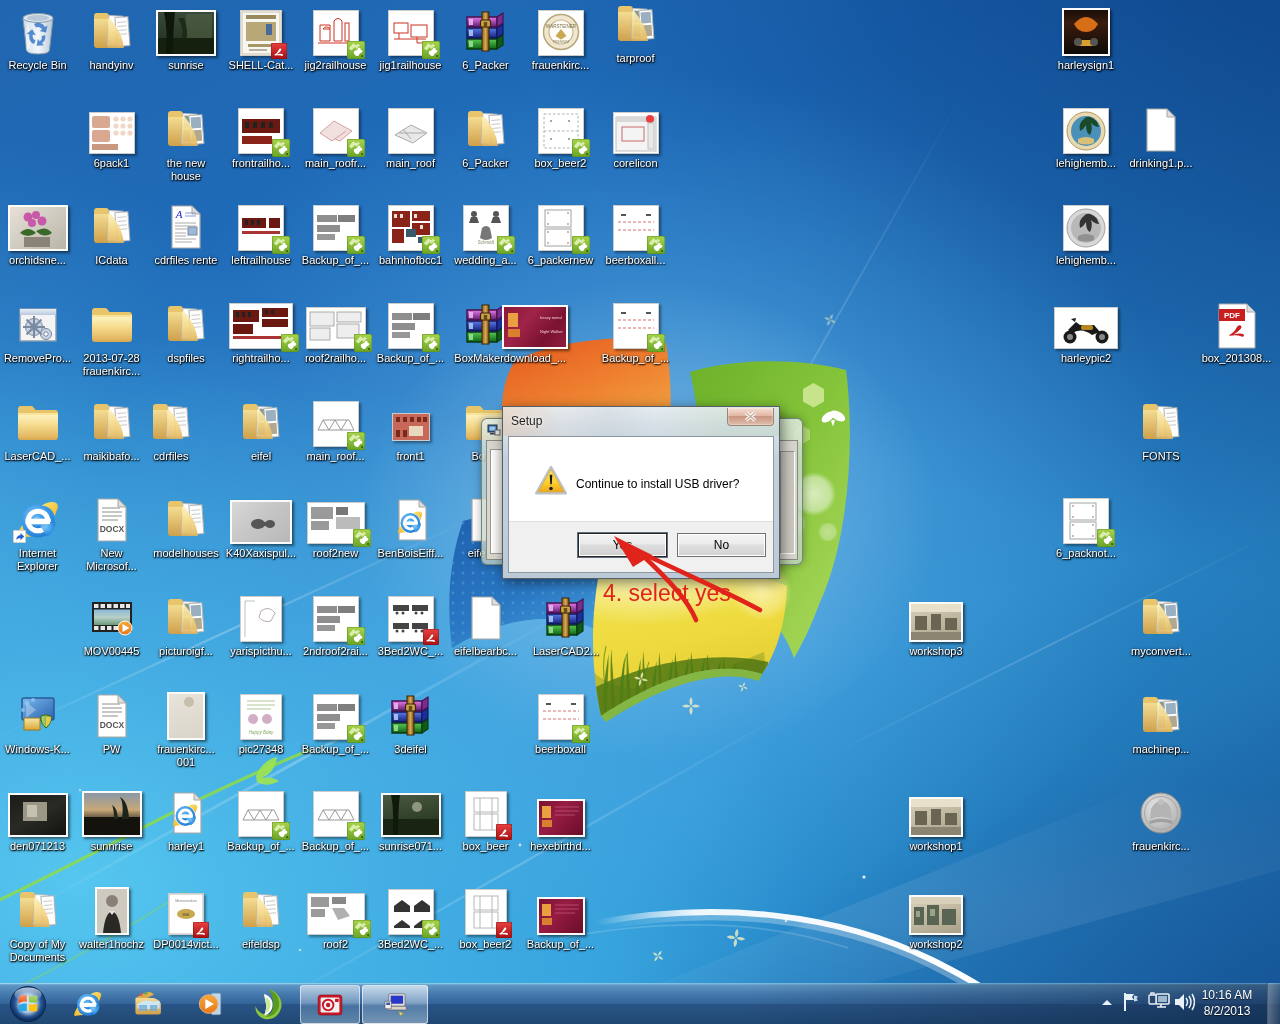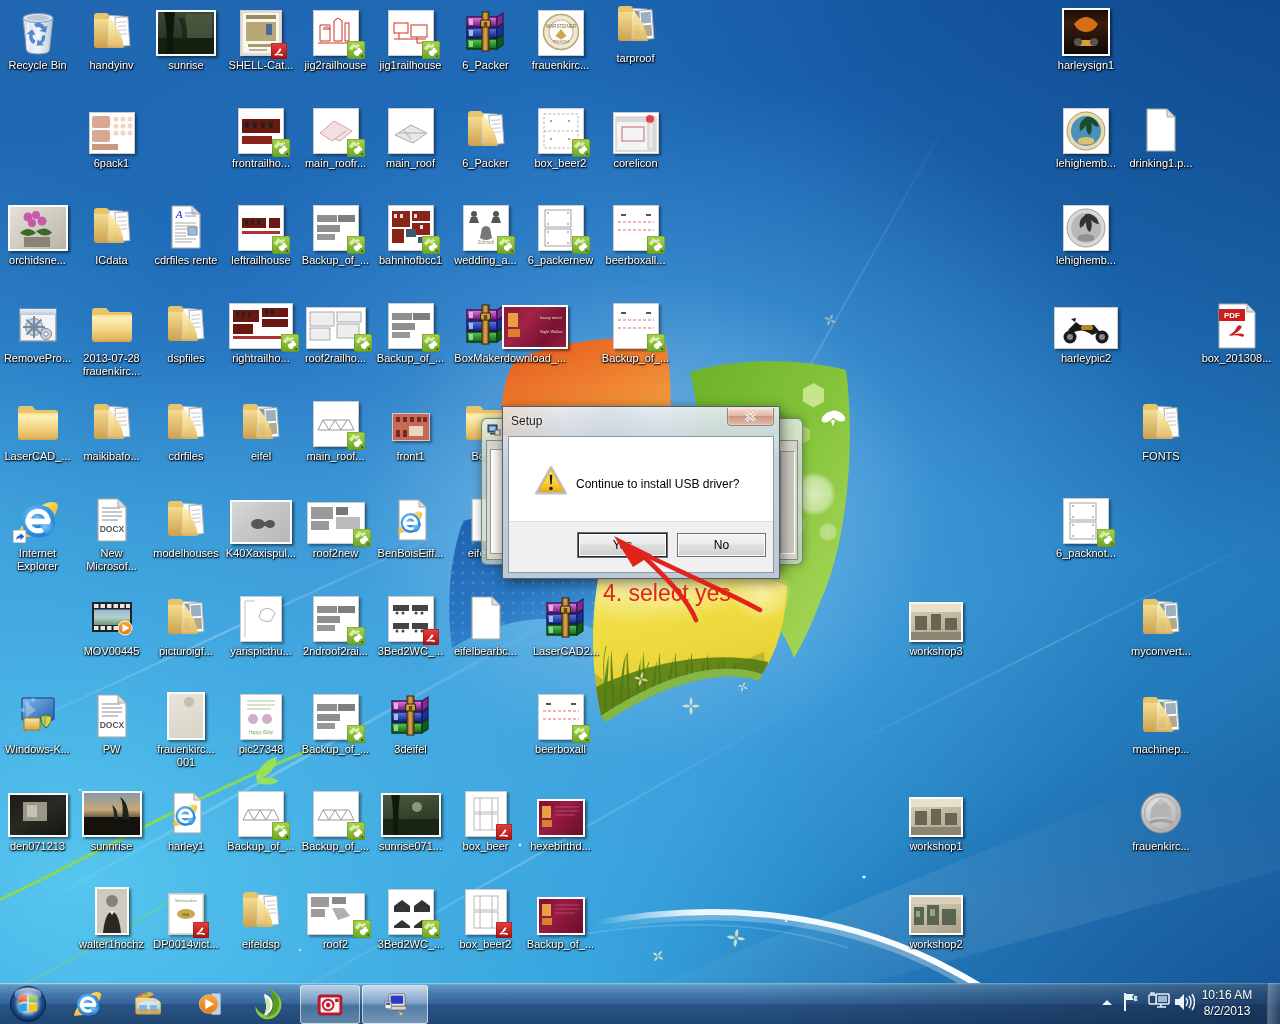--- a/index.html
+++ b/index.html
@@ -680,20 +680,28 @@
                 <circle cx="33" cy="20" r="2.6"></circle>
                 <circle cx="40" cy="20" r="2.6"></circle>
               </g>
               <rect x="2" y="31" width="26" height="6" fill="#c89880"></rect>
             </g>
           </svg>
         </div>
       </div>
       <div class="lbl" style="">6pack1</div>
     </div>
+    <div class="icon" style="left:147px;top:105.5px;z-index:1">
+      <div class="ic">
+        <svg width="48" height="48" viewBox="0 0 48 48">
+          <use href="#folderpics"></use>
+        </svg>
+      </div>
+      <div class="lbl" style="">the new<br>house</div>
+    </div>
     <div class="icon" style="left:222px;top:105.5px;z-index:1">
       <div class="ic">
         <div class="th" style="width:44px;height:44px;">
           <svg width="44" height="44" viewBox="0 0 44 44" style="position:absolute;left:0;top:0">
             <g fill="#6a1810">
               <rect x="3" y="10" width="38" height="14"></rect>
             </g>
             <g fill="#222">
               <rect x="6" y="13" width="4" height="6"></rect>
               <rect x="14" y="13" width="4" height="6"></rect>
@@ -1157,21 +1165,21 @@
       <div class="lbl" style="">LaserCAD_...</div>
     </div>
     <div class="icon" style="left:72.5px;top:398.5px;z-index:1">
       <div class="ic">
         <svg width="48" height="48" viewBox="0 0 48 48">
           <use href="#folderdocs"></use>
         </svg>
       </div>
       <div class="lbl" style="">maikibafo...</div>
     </div>
-    <div class="icon" style="left:147px;top:398.5px;z-index:1">
+    <div class="icon" style="left:132px;top:398.5px;z-index:1">
       <div class="ic">
         <svg width="48" height="48" viewBox="0 0 48 48">
           <use href="#folderdocs"></use>
         </svg>
       </div>
       <div class="lbl" style="">cdrfiles</div>
     </div>
     <div class="icon" style="left:222px;top:398.5px;z-index:1">
       <div class="ic">
         <svg width="48" height="48" viewBox="0 0 48 48">
@@ -1667,20 +1675,28 @@
       </div>
       <div class="lbl" style="">workshop1</div>
     </div>
     <div class="icon" style="left:1122px;top:789px;z-index:1">
       <div class="ic">
         <svg width="48" height="48" viewBox="0 0 48 48">
           <use href="#coin"></use>
         </svg>
       </div>
       <div class="lbl" style="">frauenkirc...</div>
+    </div>
+    <div class="icon" style="left:-1.5px;top:887px;z-index:1">
+      <div class="ic">
+        <svg width="48" height="48" viewBox="0 0 48 48">
+          <use href="#folderdocs"></use>
+        </svg>
+      </div>
+      <div class="lbl" style="">Copy of My<br>Documents</div>
     </div>
     <div class="icon" style="left:72.5px;top:887px;z-index:1">
       <div class="ic">
         <div class="ph" style="width:30px;height:44px;background:linear-gradient(180deg,#d8d4cc 0%,#b8b4ac 100%)">
           <svg width="30" height="44" viewBox="0 0 30 44" style="position:absolute;left:0;top:0">
             <rect width="30" height="44" fill="#cfcac0"></rect>
             <circle cx="15" cy="12" r="6" fill="#8a8078"></circle>
             <path d="M6 44 q2-20 9-22 q7 2 9 22z" fill="#2a2824"></path>
             <path d="M12 22 l3 4 3-4z" fill="#e8e4dc"></path>
           </svg>

